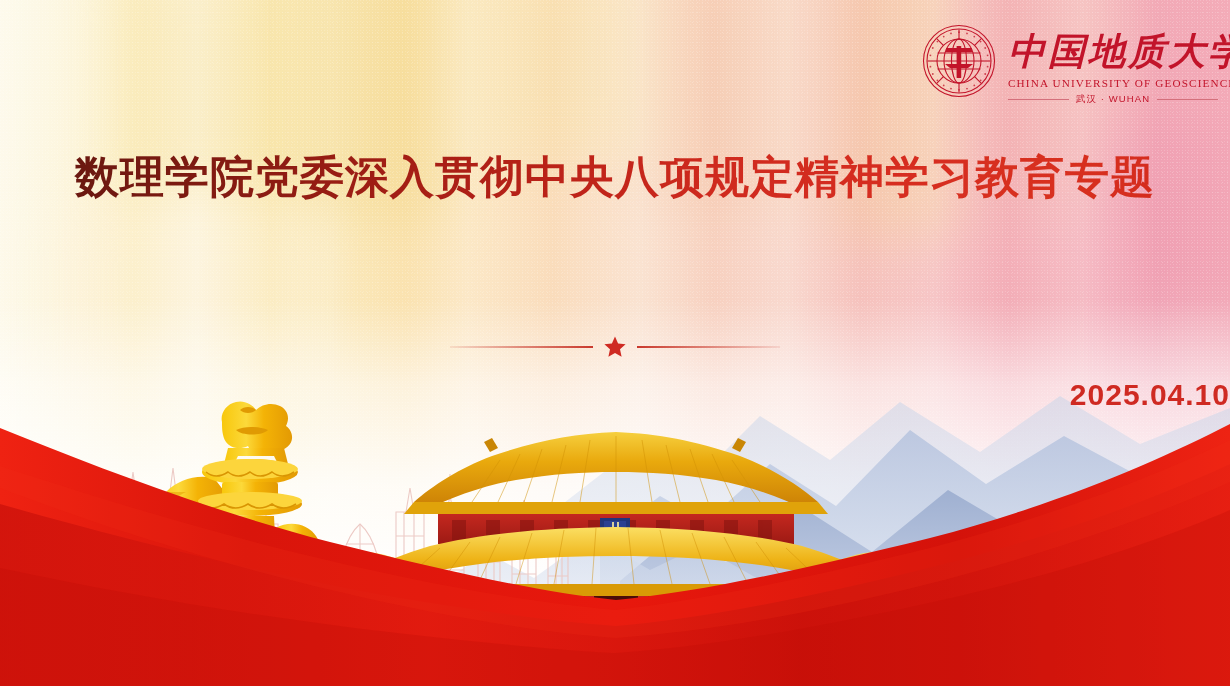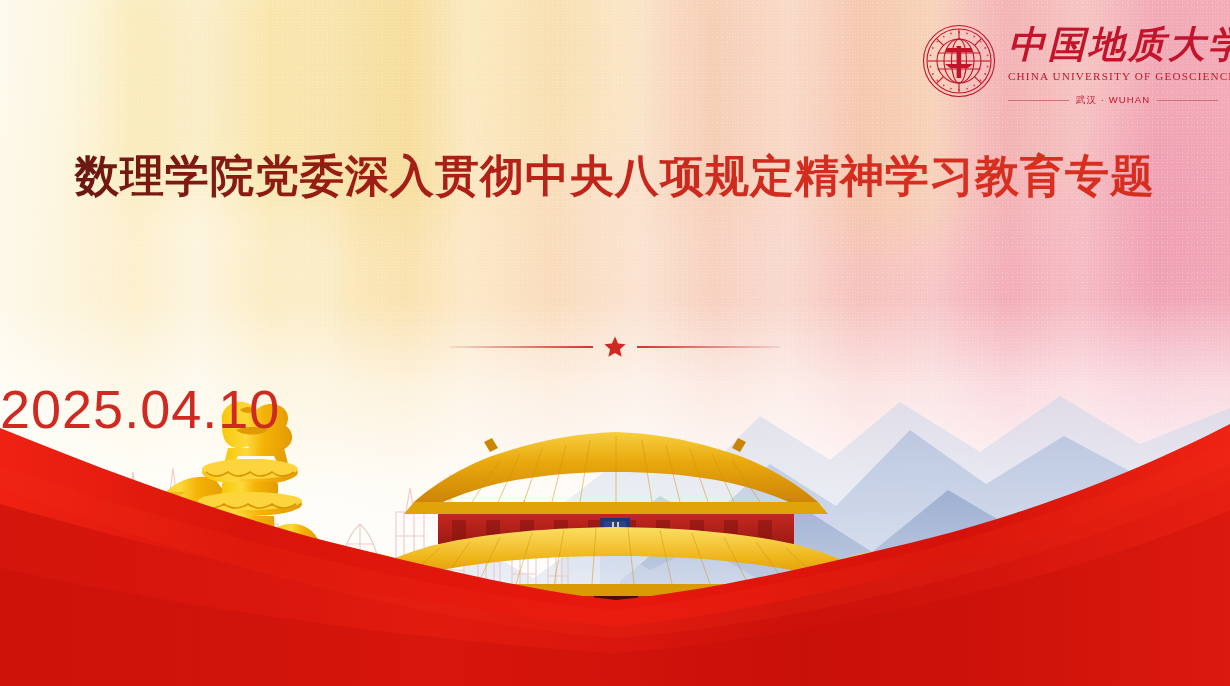--- a/index.html
+++ b/index.html
@@ -113,21 +113,21 @@
     height: 88px;
   }
   .logo-emblem {
     position: absolute;
     left: 0; top: 6px;
     width: 74px; height: 74px;
   }
   .logo-wordmark {
     position: absolute;
     left: 86px;
-    top: 4px;
+    top: 11px;
     width: 210px;
   }
   .logo-cn {
     font-family: "Liberation Serif", "DejaVu Serif", serif;
     font-size: 37px;
     font-weight: bold;
     color: #c2142a;
     letter-spacing: 3px;
     line-height: 46px;
     white-space: nowrap;
@@ -139,21 +139,21 @@
     color: #c2142a;
     letter-spacing: 1.15px;
     margin-top: 2px;
     white-space: nowrap;
     font-variant: small-caps;
   }
   .logo-sub {
     display: flex;
     align-items: center;
     gap: 7px;
-    margin-top: 12px;
+    margin-top: 4px;
   }
   .logo-sub .rule {
     flex: 1 1 auto;
     height: 1px;
     background: #d4707c;
   }
   .logo-sub .txt {
     font-size: 9.5px;
     color: #c2142a;
     letter-spacing: 1.1px;
@@ -162,21 +162,21 @@
 
   
   .title-wrap {
     position: absolute;
     left: 0;
     right: 0;
     top: 140px;
     text-align: center;
   }
   .title-line {
-    font-family: Liberation Serif, serif;
+    font-family: Liberation Sans, sans-serif;
     font-size: 44px;
     font-weight: bold;
     line-height: 74px;
     letter-spacing: 1px;
     white-space: nowrap;
     background: linear-gradient(95deg,
         #5e160f 0%,
         #7a1a11 14%,
         #9e1d14 30%,
         #bb2218 45%,
@@ -220,24 +220,24 @@
     display: flex;
     align-items: center;
     justify-content: center;
   }
 
   
   .date {
     position: absolute;
     left: 0; right: 0;
     top: 378px;
-    text-align: left;
+    text-align: right;
     font-family: "Liberation Sans", "DejaVu Sans", sans-serif;
-    font-size: 54px;
-    font-weight: normal;
+    font-size: 30px;
+    font-weight: bold;
     color: #cf2a22;
     letter-spacing: 1px;
   }
 
   
   .scene {
     position: absolute;
     left: 0;
     right: 0;
     bottom: 0;

